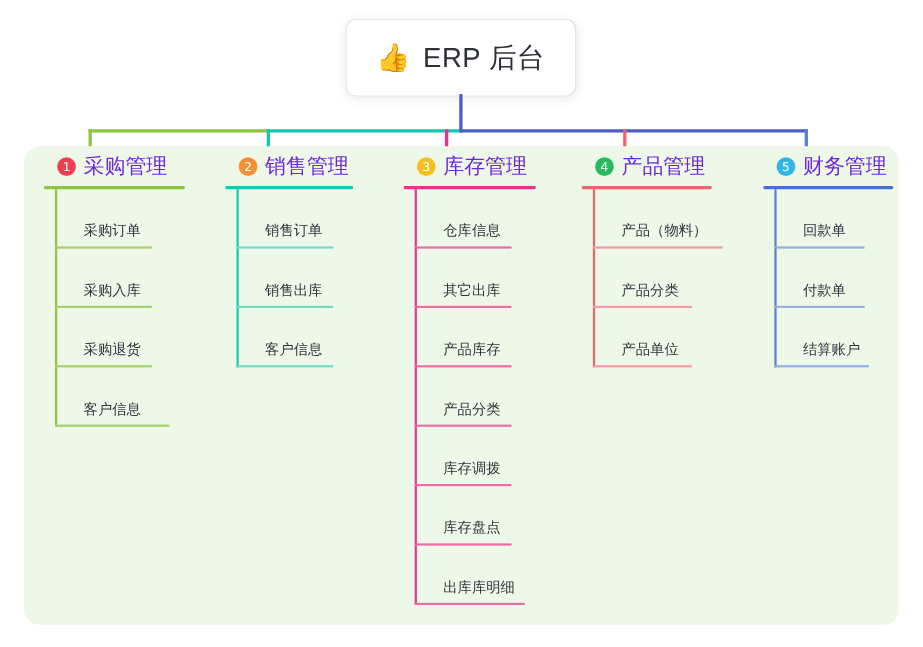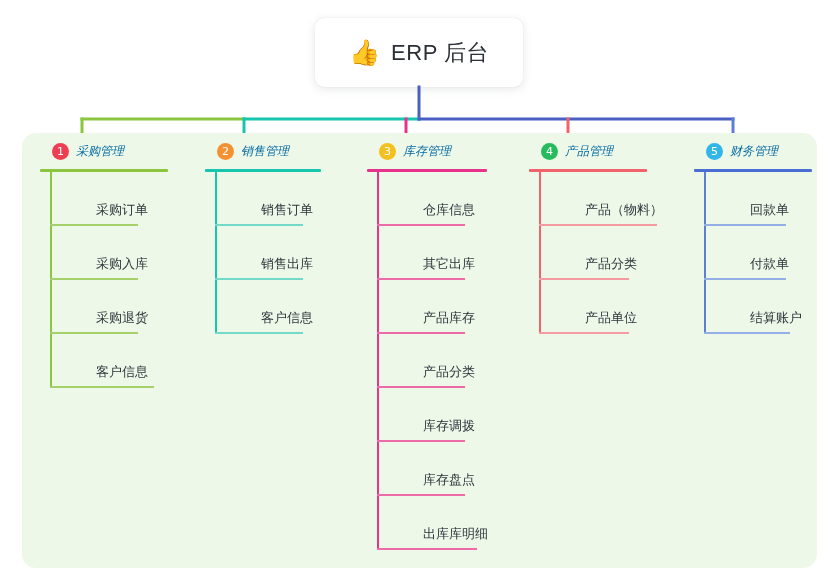--- a/index.html
+++ b/index.html
@@ -33,21 +33,21 @@
     align-items: center;
     justify-content: center;
     gap: 11px;
   }
   .root-emoji {
     font-size: 25px;
     line-height: 1;
     font-family: "DejaVu Sans", sans-serif;
   }
   .root-title {
-    font-size: 22px;
+    font-size: 25px;
     color: #2b2f36;
     letter-spacing: 0.5px;
     white-space: nowrap;
   }
 
   
   #wires {
     position: absolute;
     left: 0; top: 0;
     width: 839px;
@@ -99,24 +99,23 @@
     height: 17px;
     border-radius: 50%;
     color: #ffffff;
     font-size: 11px;
     line-height: 17px;
     text-align: center;
     flex: 0 0 auto;
     font-family: "DejaVu Sans", sans-serif;
   }
   .head-label {
-    font-size: 12px;
-    color: #0369a1;
+    font-size: 19px;
+    color: #6d28d9;
     white-space: nowrap;
-    font-style: italic;
   }
 
   .head-rule {
     height: 3px;
     margin-left: 4px;
     border-radius: 1px;
   }
 
   
   .col-body {
@@ -137,21 +136,20 @@
     padding-left: 26px;
     display: flex;
     align-items: flex-end;
     padding-bottom: 5px;
   }
   .leaf-label {
     font-size: 13px;
     color: #2f343b;
     white-space: nowrap;
     padding-bottom: 2px;
-    margin-left: 20px;
   }
   .leaf-rule {
     position: absolute;
     left: 0;
     bottom: 0;
     height: 1.6px;
   }
 </style>
 </head>
 <body>

